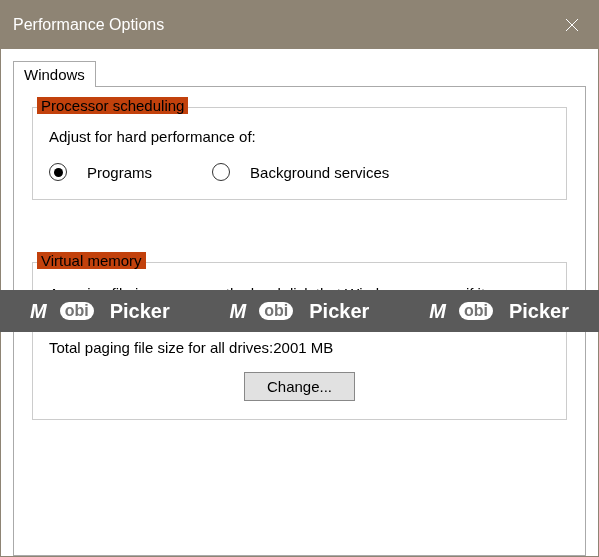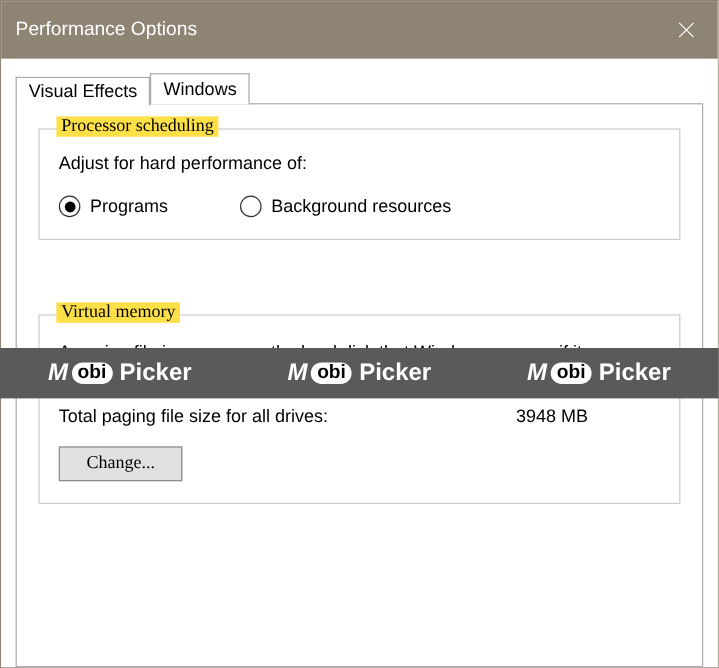--- a/index.html
+++ b/index.html
@@ -84,61 +84,60 @@
     }
     .groupbox {
       border: 1px solid #ccc;
       padding: 16px 14px 18px 14px;
       position: relative;
       margin-bottom: 20px;
     }
     .groupbox-legend {
       position: absolute;
       top: -11px;
-      left: 14px;
-      background: #fde047;
+      left: 4px;
+      background: #c2410c;
       padding: 0 4px;
       font-size: 15px;
-      font-family: Liberation Serif, serif;
     }
     .group-inner { padding: 4px 2px 0 2px; }
     .desc { margin-bottom: 28px; }
     .sublabel { margin-bottom: 18px; }
     .radio-row {
       display: flex;
       gap: 60px;
       align-items: center;
     }
     .radio {
       display: flex;
       align-items: center;
-      gap: 8px;
+      gap: 20px;
       cursor: pointer;
     }
     .radio-circle {
       width: 18px; height: 18px;
       border: 1.5px solid #333;
       border-radius: 50%;
       display: flex; align-items: center; justify-content: center;
       background: #fff;
     }
     .radio-dot {
       width: 9px; height: 9px;
       background: #000;
       border-radius: 50%;
     }
     .gb2 { margin-top: 62px; }
     .vm-desc { margin-bottom: 14px; line-height: 1.4; }
     .vm-row {
       display: flex;
-      justify-content: space-between;
+      justify-content: flex-start;
       margin-bottom: 16px;
     }
     .vm-size { padding-right: 60px; }
-    .btn-row { display: flex; justify-content: flex-start; font-family: Liberation Serif, serif; }
+    .btn-row { display: flex; justify-content: center; }
     .btn {
       border: 1px solid #888;
       background: #e1e1e1;
       padding: 5px 22px;
       font-size: 15px;
       cursor: pointer;
       font-family: inherit;
     }
     .watermark-strip {
       position: absolute;
@@ -161,77 +160,76 @@
       align-items: center;
       gap: 1px;
     }
     .wm-m {
       font-weight: 700;
       font-style: italic;
       letter-spacing: -1px;
     }
     .wm-obi {
       background: #fff;
-      color: #000000;
+      color: #737373;
       border-radius: 10px;
       padding: 0 5px;
       font-weight: 700;
       font-size: 16px;
-      margin: 0 3px;
+      margin: 0 13px;
     }
     .wm-picker { font-weight: 700; margin-left: 2px; }
   </style>
 </head>
 <body>
 
 <div class="window">
   <div class="titlebar">
     <span class="titlebar-title">Performance Options</span>
     <div class="close-btn">
       <svg width="14" height="14" viewBox="0 0 14 14">
         <line x1="1" y1="1" x2="13" y2="13"></line>
         <line x1="13" y1="1" x2="1" y2="13"></line>
       </svg>
     </div>
   </div>
 
   <div class="client">
     <div class="tabs">
-      <div class="tab inactive">Visual Effects</div>
       <div class="tab active">Windows</div>
     </div>
 
     <div class="tab-panel">
 
       <div class="groupbox">
         <div class="groupbox-legend">Processor scheduling</div>
         <div class="group-inner">
           <div class="sublabel">Adjust for hard performance of:</div>
           <div class="radio-row">
             <div class="radio">
               <span class="radio-circle">
                   <span class="radio-dot"></span>
                 </span>
               <span>Programs</span>
             </div>
             <div class="radio">
               <span class="radio-circle"></span>
-              <span>Background resources</span>
+              <span>Background services</span>
             </div>
           </div>
         </div>
       </div>
 
       <div class="groupbox gb2">
         <div class="groupbox-legend">Virtual memory</div>
         <div class="group-inner">
           <div class="vm-desc">A paging file is an area on the hard disk that Windows uses as if it were RAM.</div>
           <div class="vm-row">
             <span>Total paging file size for all drives:</span>
-            <span class="vm-size">3948 MB</span>
+            <span class="vm-size">2001 MB</span>
           </div>
           <div class="btn-row">
             <button class="btn">Change...</button>
           </div>
         </div>
       </div>
 
     </div>
   </div>
 </div>

